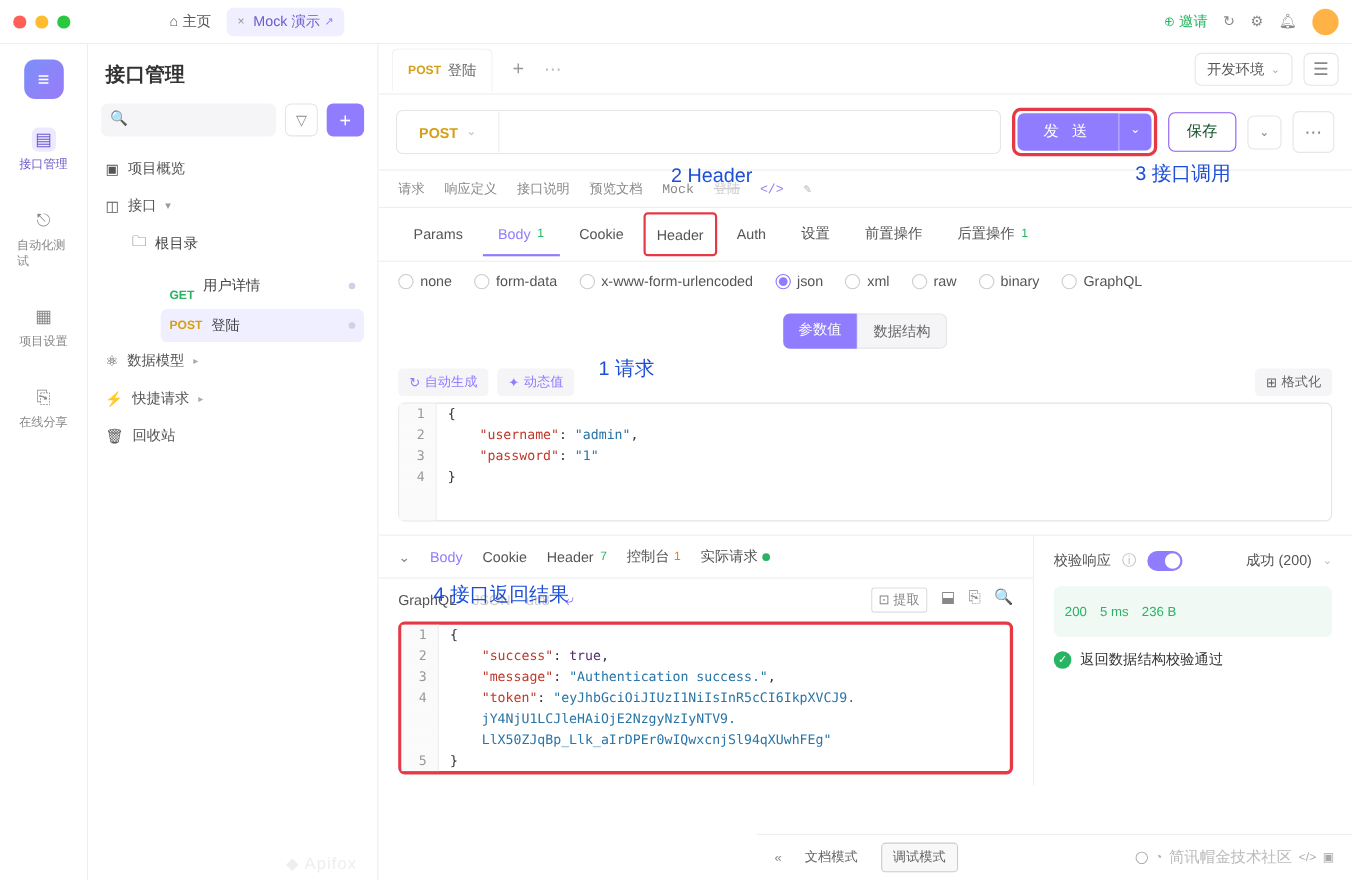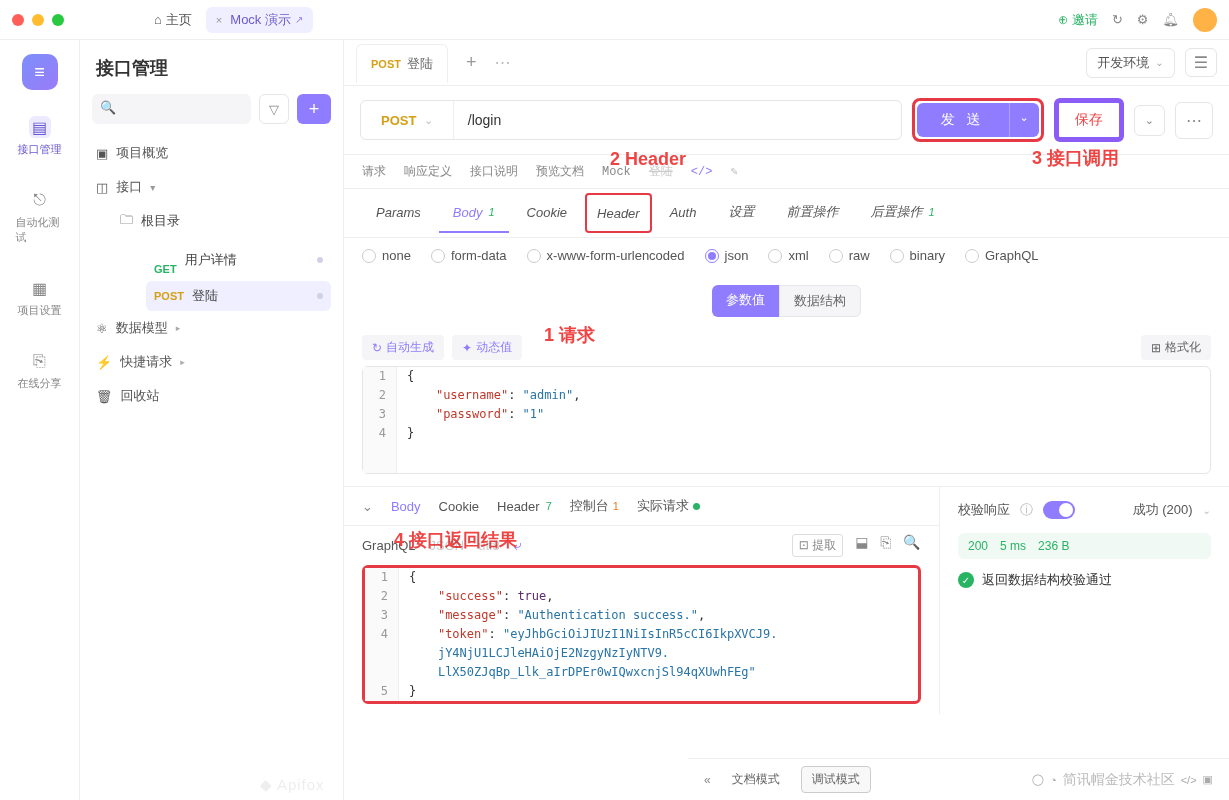--- a/index.html
+++ b/index.html
@@ -54,31 +54,31 @@
 .env-select{border:1px solid #e5e5ea;border-radius:6px;padding:5px 10px;font-size:13px;color:#555;display:flex;align-items:center;gap:6px;}
 .hamburger{color:#888;font-size:16px;padding:4px 8px;border:1px solid #e5e5ea;border-radius:6px;}
 
 .urlbar { display:flex;align-items:center;gap:10px;padding:12px 16px;border-bottom:1px solid #eee;}
 .url-input{flex:1;display:flex;align-items:center;border:1px solid #e5e5ea;border-radius:6px;height:40px;}
 .method-sel{padding:0 20px;color:#d4a017;font-weight:600;font-size:13px;border-right:1px solid #eee;height:100%;display:flex;align-items:center;gap:8px;}
 .url-text{flex:1;padding:0 14px;font-size:14px;color:#333;}
 .send-wrap{border:3px solid #e63946;border-radius:8px;padding:2px;display:flex;}
 .send-btn{background:#8f7cff;color:#fff;padding:8px 24px;border-radius:6px 0 0 6px;font-size:14px;display:flex;align-items:center;letter-spacing:4px;}
 .send-dd{background:#8f7cff;color:#fff;padding:8px 10px;border-radius:0 6px 6px 0;border-left:1px solid rgba(255,255,255,0.3);font-size:11px;}
-.save-btn{border:5px solid #8b5cf6;border-radius:6px;padding:8px 16px;font-size:14px;color:#ef4444;display:flex;align-items:center;gap:6px;}
+.save-btn{border:1px solid #8b5cf6;border-radius:6px;padding:8px 16px;font-size:14px;color:#14532d;display:flex;align-items:center;gap:6px;}
 .save-dd{border:1px solid #e5e5ea;border-radius:6px;padding:8px 10px;color:#888;font-size:11px;}
 .more-btn{border:1px solid #e5e5ea;border-radius:6px;padding:8px 10px;color:#888;font-size:16px;}
 
-.annot{position:absolute;color:#ef4444;font-size:18px;font-weight:700;pointer-events:none;}
+.annot{position:absolute;color:#1d4ed8;font-size:18px;font-weight:400;pointer-events:none;}
 
 .subtabs{display:flex;gap:18px;padding:8px 18px;border-bottom:1px solid #eee;font-size:12px;color:#888;}
 .subtabs span{display:flex;align-items:center;gap:4px;font-family:Liberation Mono, monospace;}
 
 .reqtabs{display:flex;gap:4px;padding:4px 18px;border-bottom:1px solid #eee;}
-.rtab{padding:10px 14px;font-size:13px;color:#555;border-bottom:2px solid transparent;display:flex;align-items:center;gap:4px;font-style:italic;}
+.rtab{padding:10px 14px;font-size:13px;color:#555;border-bottom:2px solid transparent;display:flex;align-items:center;gap:4px;}
 .rtab.active{color:#8f7cff;border-bottom-color:#8f7cff;}
 .rtab.boxed{border:2px solid #e63946;border-radius:4px;padding:6px 10px;}
 .badge{background:none;color:#28b463;font-size:11px;margin-left:2px;}
 
 .bodytypes{display:flex;gap:20px;padding:10px 18px;font-size:13px;color:#555;align-items:center;}
 .radio{width:14px;height:14px;border-radius:50%;border:1.5px solid #ccc;display:inline-block;position:relative;}
 .radio.checked{border-color:#8f7cff;}
 .radio.checked::after{content:'';position:absolute;inset:2px;background:#8f7cff;border-radius:50%;}
 .btype{display:flex;align-items:center;gap:6px;text-align:right;}
 
@@ -108,21 +108,21 @@
 .green-dot{width:7px;height:7px;border-radius:50%;background:#28b463;display:inline-block;}
 .resp-toolbar{display:flex;align-items:center;gap:14px;padding:8px 18px;font-size:13px;color:#555;}
 .resp-toolbar .tbicon{color:#888;font-size:14px;}
 .resp-right-icons{margin-left:auto;display:flex;gap:12px;color:#888;font-size:14px;}
 .resp-codewrap{margin:0 18px 10px;border:3px solid #e63946;border-radius:6px;}
 
 .resp-side{width:290px;border-left:1px solid #eee;padding:14px 18px;font-size:13px;color:#555;}
 .resp-side-row{display:flex;align-items:center;gap:10px;margin-bottom:14px;}
 .toggle{width:32px;height:18px;border-radius:9px;background:#8f7cff;position:relative;}
 .toggle::after{content:'';position:absolute;right:2px;top:2px;width:14px;height:14px;background:#fff;border-radius:50%;}
-.status-pill{background:#f0f9f4;border-radius:6px;padding:6px 10px;display:flex;gap:12px;font-size:12px;margin-bottom:12px;}
+.status-pill{background:#f0f9f4;border-radius:6px;padding:16px 10px;display:flex;gap:12px;font-size:12px;margin-bottom:12px;}
 .status-pill .g{color:#28b463;}
 .check-row{display:flex;align-items:center;gap:8px;font-size:13px;color:#333;}
 .check-mark{width:16px;height:16px;border-radius:50%;background:#28b463;color:#fff;display:flex;align-items:center;justify-content:center;font-size:10px;}
 
 .footer{position:absolute;bottom:0;left:344px;right:0;height:42px;border-top:1px solid #eee;display:flex;align-items:center;padding:0 16px;gap:10px;font-size:12px;color:#666;}
 .footer .arrows{color:#888;}
 .footer .mode{padding:4px 10px;border:1px solid transparent;border-radius:4px;}
 .footer .mode.on{border-color:#ccc;background:#f8f8f8;}
 .footer-right{margin-left:auto;color:#aaa;font-size:11px;display:flex;align-items:center;gap:6px;}
 .watermark{position:absolute;bottom:6px;left:180px;color:#eee;font-size:15px;font-weight:500;letter-spacing:1px;}
@@ -252,21 +252,20 @@
         <div class="hamburger">☰</div>
       </div>
     </div>
 
     <div class="urlbar rel">
       <div class="url-input">
         <div class="method-sel">
             <span>POST</span>
             <span style="font-size:10px;color:#ccc;">⌄</span>
           </div>
-        <div class="url-text">/login</div>
       </div>
       <div class="send-wrap">
         <div class="send-btn">发 送</div>
         <div class="send-dd">⌄</div>
       </div>
       <div class="save-btn">
           <span>保存</span>
         </div>
       <div class="save-dd">⌄</div>
       <div class="more-btn">⋯</div>

